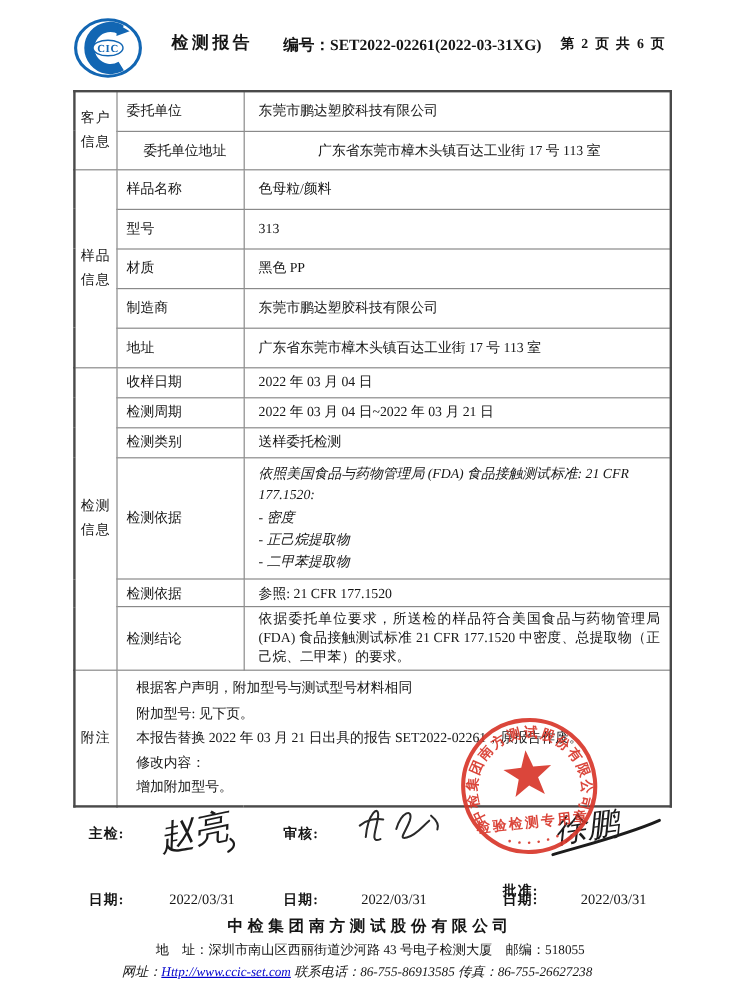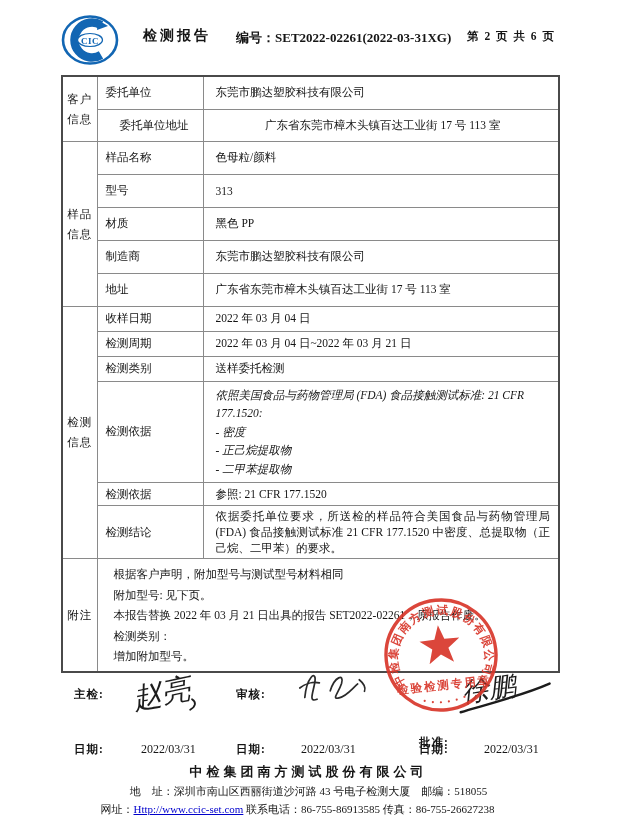--- a/index.html
+++ b/index.html
@@ -48,21 +48,21 @@
   .sig-label { font-size:11.5px; font-weight:bold; letter-spacing:1px; }
   .sig-date  { font-size:12px; }
 
   
   .stamp { opacity:0.92; }
 
   
   .ft-company { left:0; top:763px; width:617px; text-align:center;
     font-size:13px; font-weight:bold; letter-spacing:4px; }
   .ft-addr { left:0; top:784px; width:617px; text-align:center; font-size:11px; }
-  .ft-web  { left:0; top:802px; width:595px; text-align:center; font-size:11px; }
+  .ft-web  { left:0; top:802px; width:595px; text-align:center; font-size:11px;font-style:italic; }
   .ft-web a { color:#0000cc; text-decoration:underline; }
 </style>
 </head>
 <body>
 
 <div class="abs" style="left:60px; top:14px; width:60px; height:52px;">
   <svg width="60" height="52" viewBox="0 0 60 52">
     <ellipse cx="30" cy="26" rx="27" ry="23.5" fill="none" stroke="#1266b3" stroke-width="2.6"></ellipse>
     <path d="M 41,11 A 17.5,17.5 0 1 0 41,41" fill="none" stroke="#1266b3" stroke-width="8.5"></path>
     <path d="M 38,6 L 48,12 L 37,16 Z" fill="#1266b3"></path>
@@ -155,21 +155,21 @@
     <td class="lab">检测结论</td>
     <td class="val concl">依据委托单位要求，所送检的样品符合美国食品与药物管理局 (FDA) 食品接触测试标准 21 CFR 177.1520 中密度、总提取物（正己烷、二甲苯）的要求。</td>
   </tr>
 
   <tr class="sec-top" style="height:104px;">
     <td class="sec">附注</td>
     <td class="notes-cell" colspan="2">
       <div class="ln">根据客户声明，附加型号与测试型号材料相同</div>
       <div class="ln">附加型号: 见下页。</div>
       <div class="ln">本报告替换 2022 年 03 月 21 日出具的报告 SET2022-02261，原报告作废。</div>
-      <div class="ln">检测类别：</div>
+      <div class="ln">修改内容：</div>
       <div class="ln">增加附加型号。</div>
     </td>
   </tr>
 </tbody>
   </table>
 
 <div class="abs sig-label" style="left:74px; top:687px;">主检:</div>
 <div class="abs" style="left:118px; top:662px;">
   <svg width="100" height="55" viewBox="0 0 100 55">
     <g transform="rotate(-12 50 30)">

